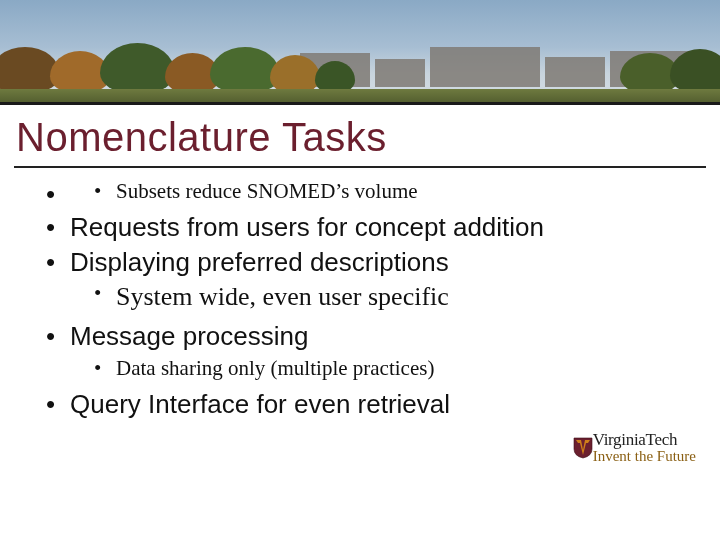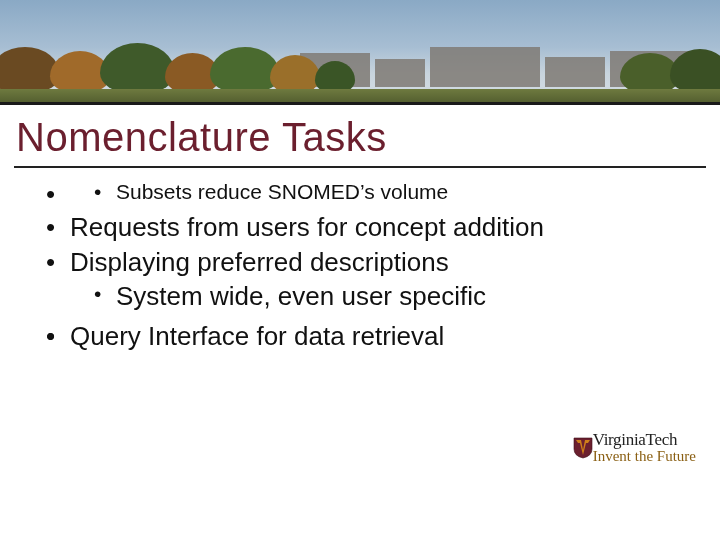--- a/index.html
+++ b/index.html
@@ -106,20 +106,21 @@
     position: absolute;
     left: 6px;
     top: 0;
     color: #111;
     font-size: 26px;
   }
   ul.lvl2 {
     list-style: none;
     margin: 2px 0 6px 0;
     padding: 0;
+    font-family: Liberation Serif, serif;
   }
   ul.lvl2 > li {
     position: relative;
     padding-left: 28px;
     font-size: 21px;
     line-height: 1.3;
     margin: 2px 0 2px 18px;
   }
   ul.lvl2 > li::before {
     content: "•";
@@ -215,23 +216,29 @@
       </li>
       <li>
         <span>Displaying preferred descriptions</span>
         <ul class="lvl2 large">
           <li>
             <span>System wide, even user specific</span>
           </li>
         </ul>
       </li>
       <li>
-      </li>
-      <li>
-        <span>Query Interface for data retrieval</span>
+        <span>Message processing</span>
+        <ul class="lvl2">
+          <li>
+            <span>Data sharing only (multiple practices)</span>
+          </li>
+        </ul>
+      </li>
+      <li>
+        <span>Query Interface for even retrieval</span>
       </li>
     </ul>
   </div>
 
   <div class="footer-logo">
     <div class="vt-shield">
       <svg viewBox="0 0 20 22" width="20" height="22">
         <path d="M1 1 H19 V12 Q19 19 10 21 Q1 19 1 12 Z" fill="#6b1f2e" stroke="#3d0f18" stroke-width="0.6"></path>
         <path d="M3 3 L8 3 L10 13 L12 3 L17 3 L15 6 L13 6 L10 18 L7 6 L5 6 Z" fill="#cf7f1a"></path>
       </svg>

